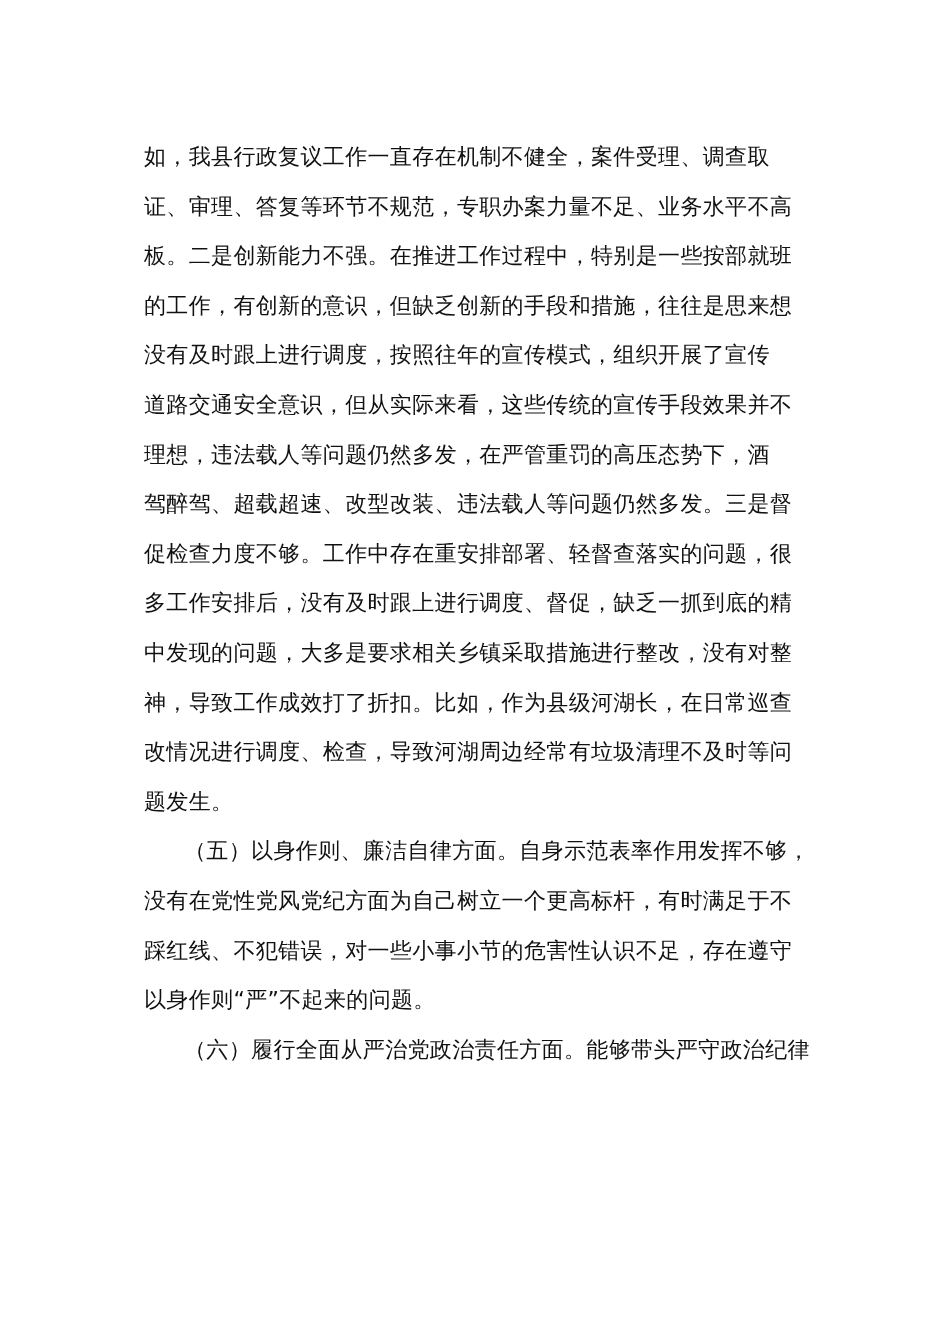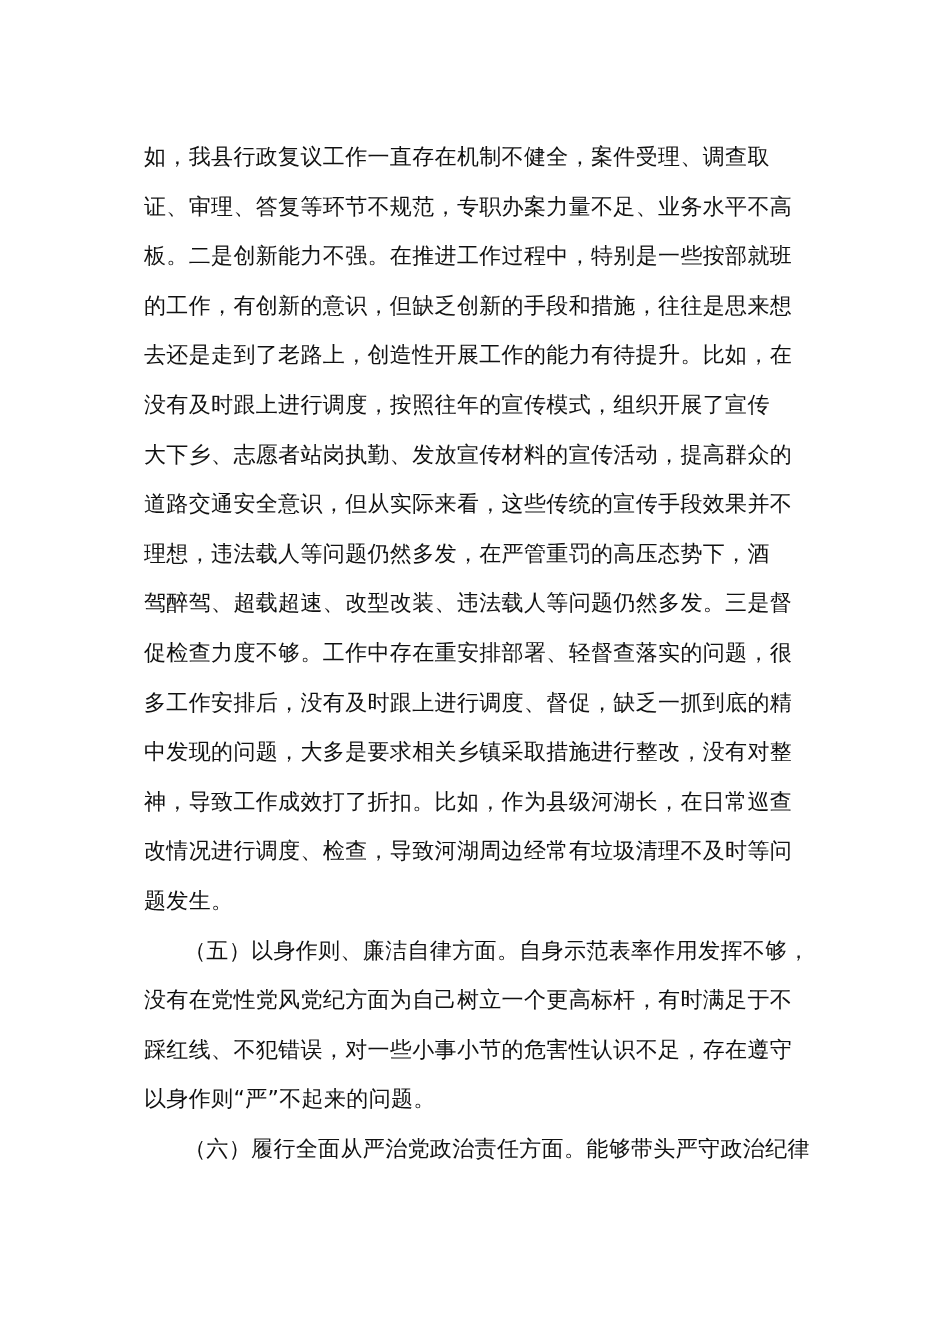--- a/index.html
+++ b/index.html
@@ -42,23 +42,21 @@
   </style>
 </head>
 <body>
 
 <div class="page">
   <div class="content">
     <div class="line">如，我县行政复议工作一直存在机制不健全，案件受理、调查取</div>
     <div class="line">证、审理、答复等环节不规范，专职办案力量不足、业务水平不高</div>
     <div class="line">板。二是创新能力不强。在推进工作过程中，特别是一些按部就班</div>
     <div class="line">的工作，有创新的意识，但缺乏创新的手段和措施，往往是思来想</div>
-    <div class="line">去还是走到了老路上，创造性开展工作的能力有待提升。比如，在</div>
     <div class="line">没有及时跟上进行调度，按照往年的宣传模式，组织开展了宣传</div>
-    <div class="line">大下乡、志愿者站岗执勤、发放宣传材料的宣传活动，提高群众的</div>
     <div class="line">道路交通安全意识，但从实际来看，这些传统的宣传手段效果并不</div>
     <div class="line">理想，违法载人等问题仍然多发，在严管重罚的高压态势下，酒</div>
     <div class="line">驾醉驾、超载超速、改型改装、违法载人等问题仍然多发。三是督</div>
     <div class="line">促检查力度不够。工作中存在重安排部署、轻督查落实的问题，很</div>
     <div class="line">多工作安排后，没有及时跟上进行调度、督促，缺乏一抓到底的精</div>
     <div class="line">中发现的问题，大多是要求相关乡镇采取措施进行整改，没有对整</div>
     <div class="line">神，导致工作成效打了折扣。比如，作为县级河湖长，在日常巡查</div>
     <div class="line">改情况进行调度、检查，导致河湖周边经常有垃圾清理不及时等问</div>
     <div class="line">题发生。</div>
     <div class="line indent">（五）以身作则、廉洁自律方面。自身示范表率作用发挥不够，</div>

